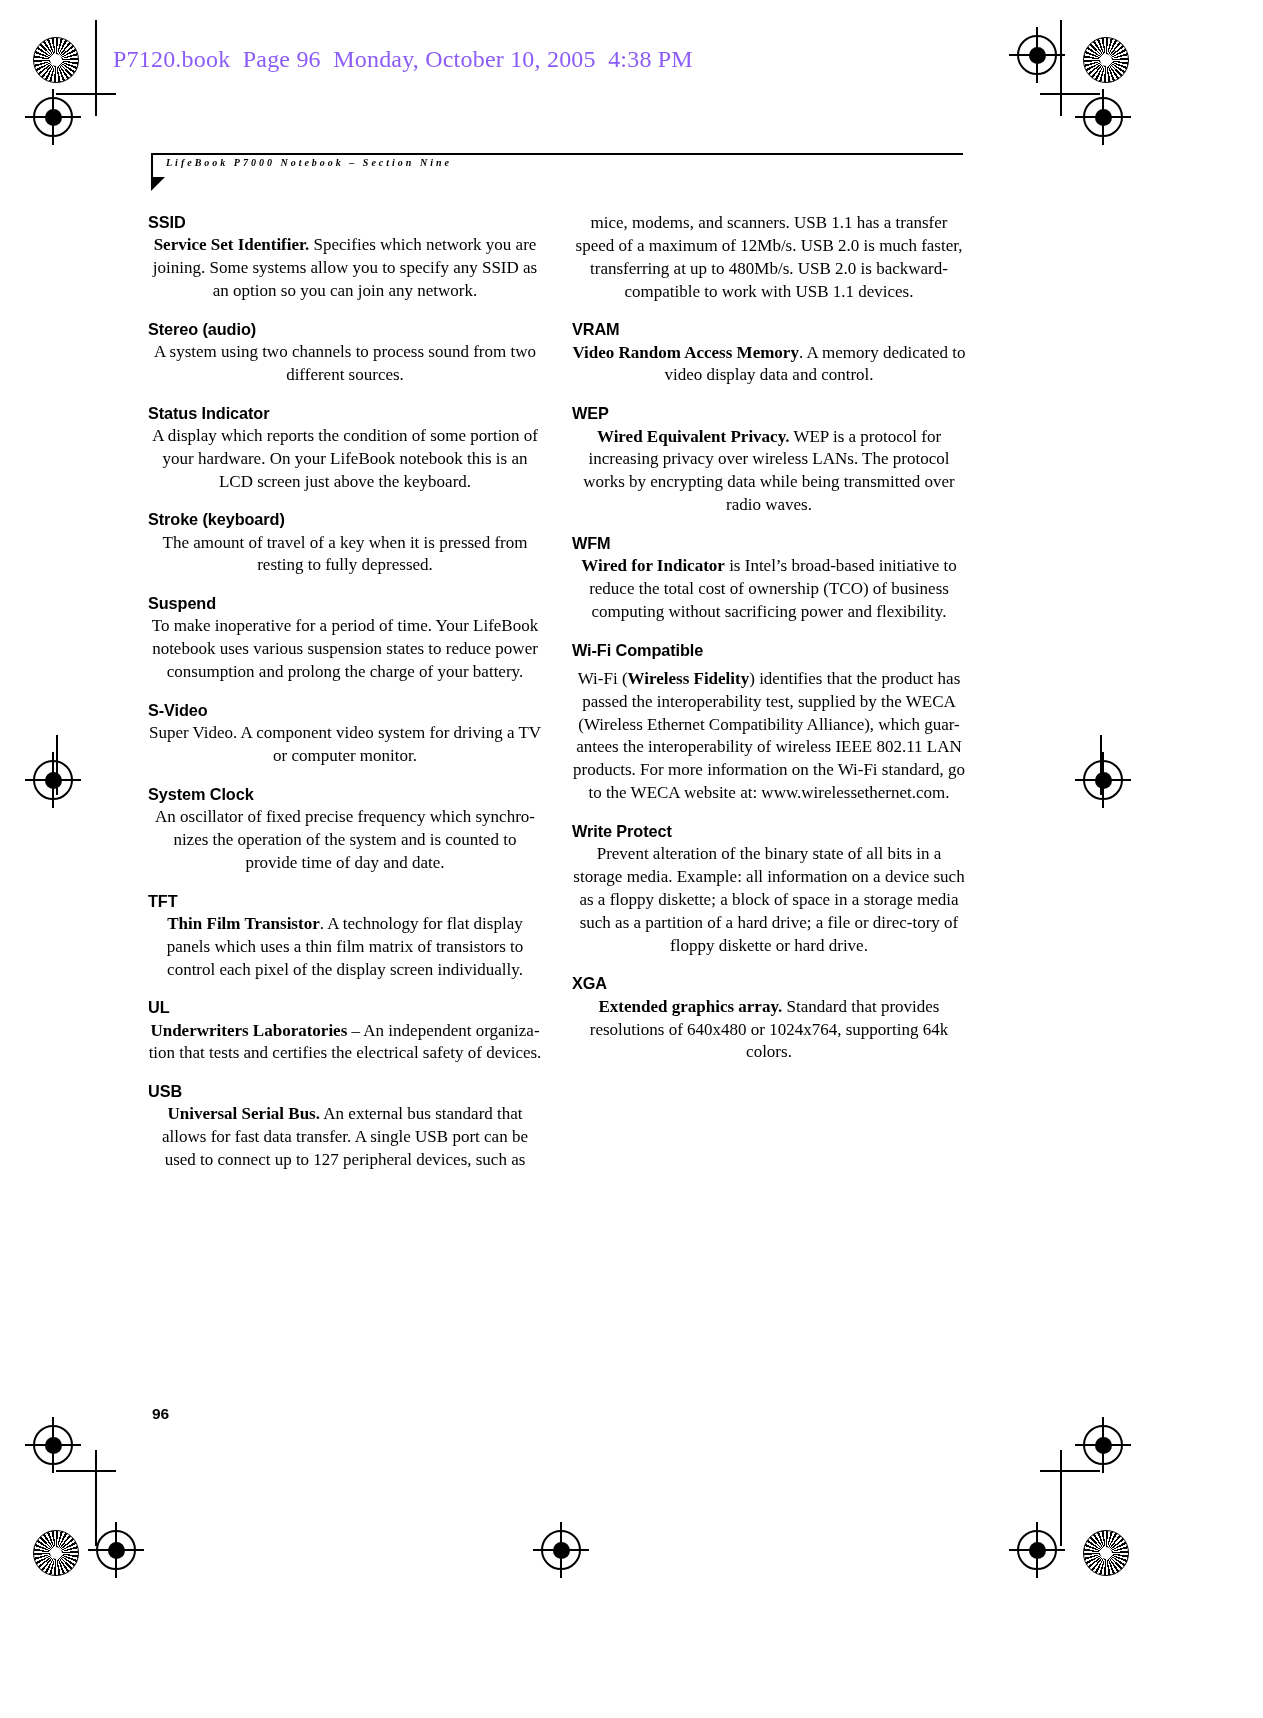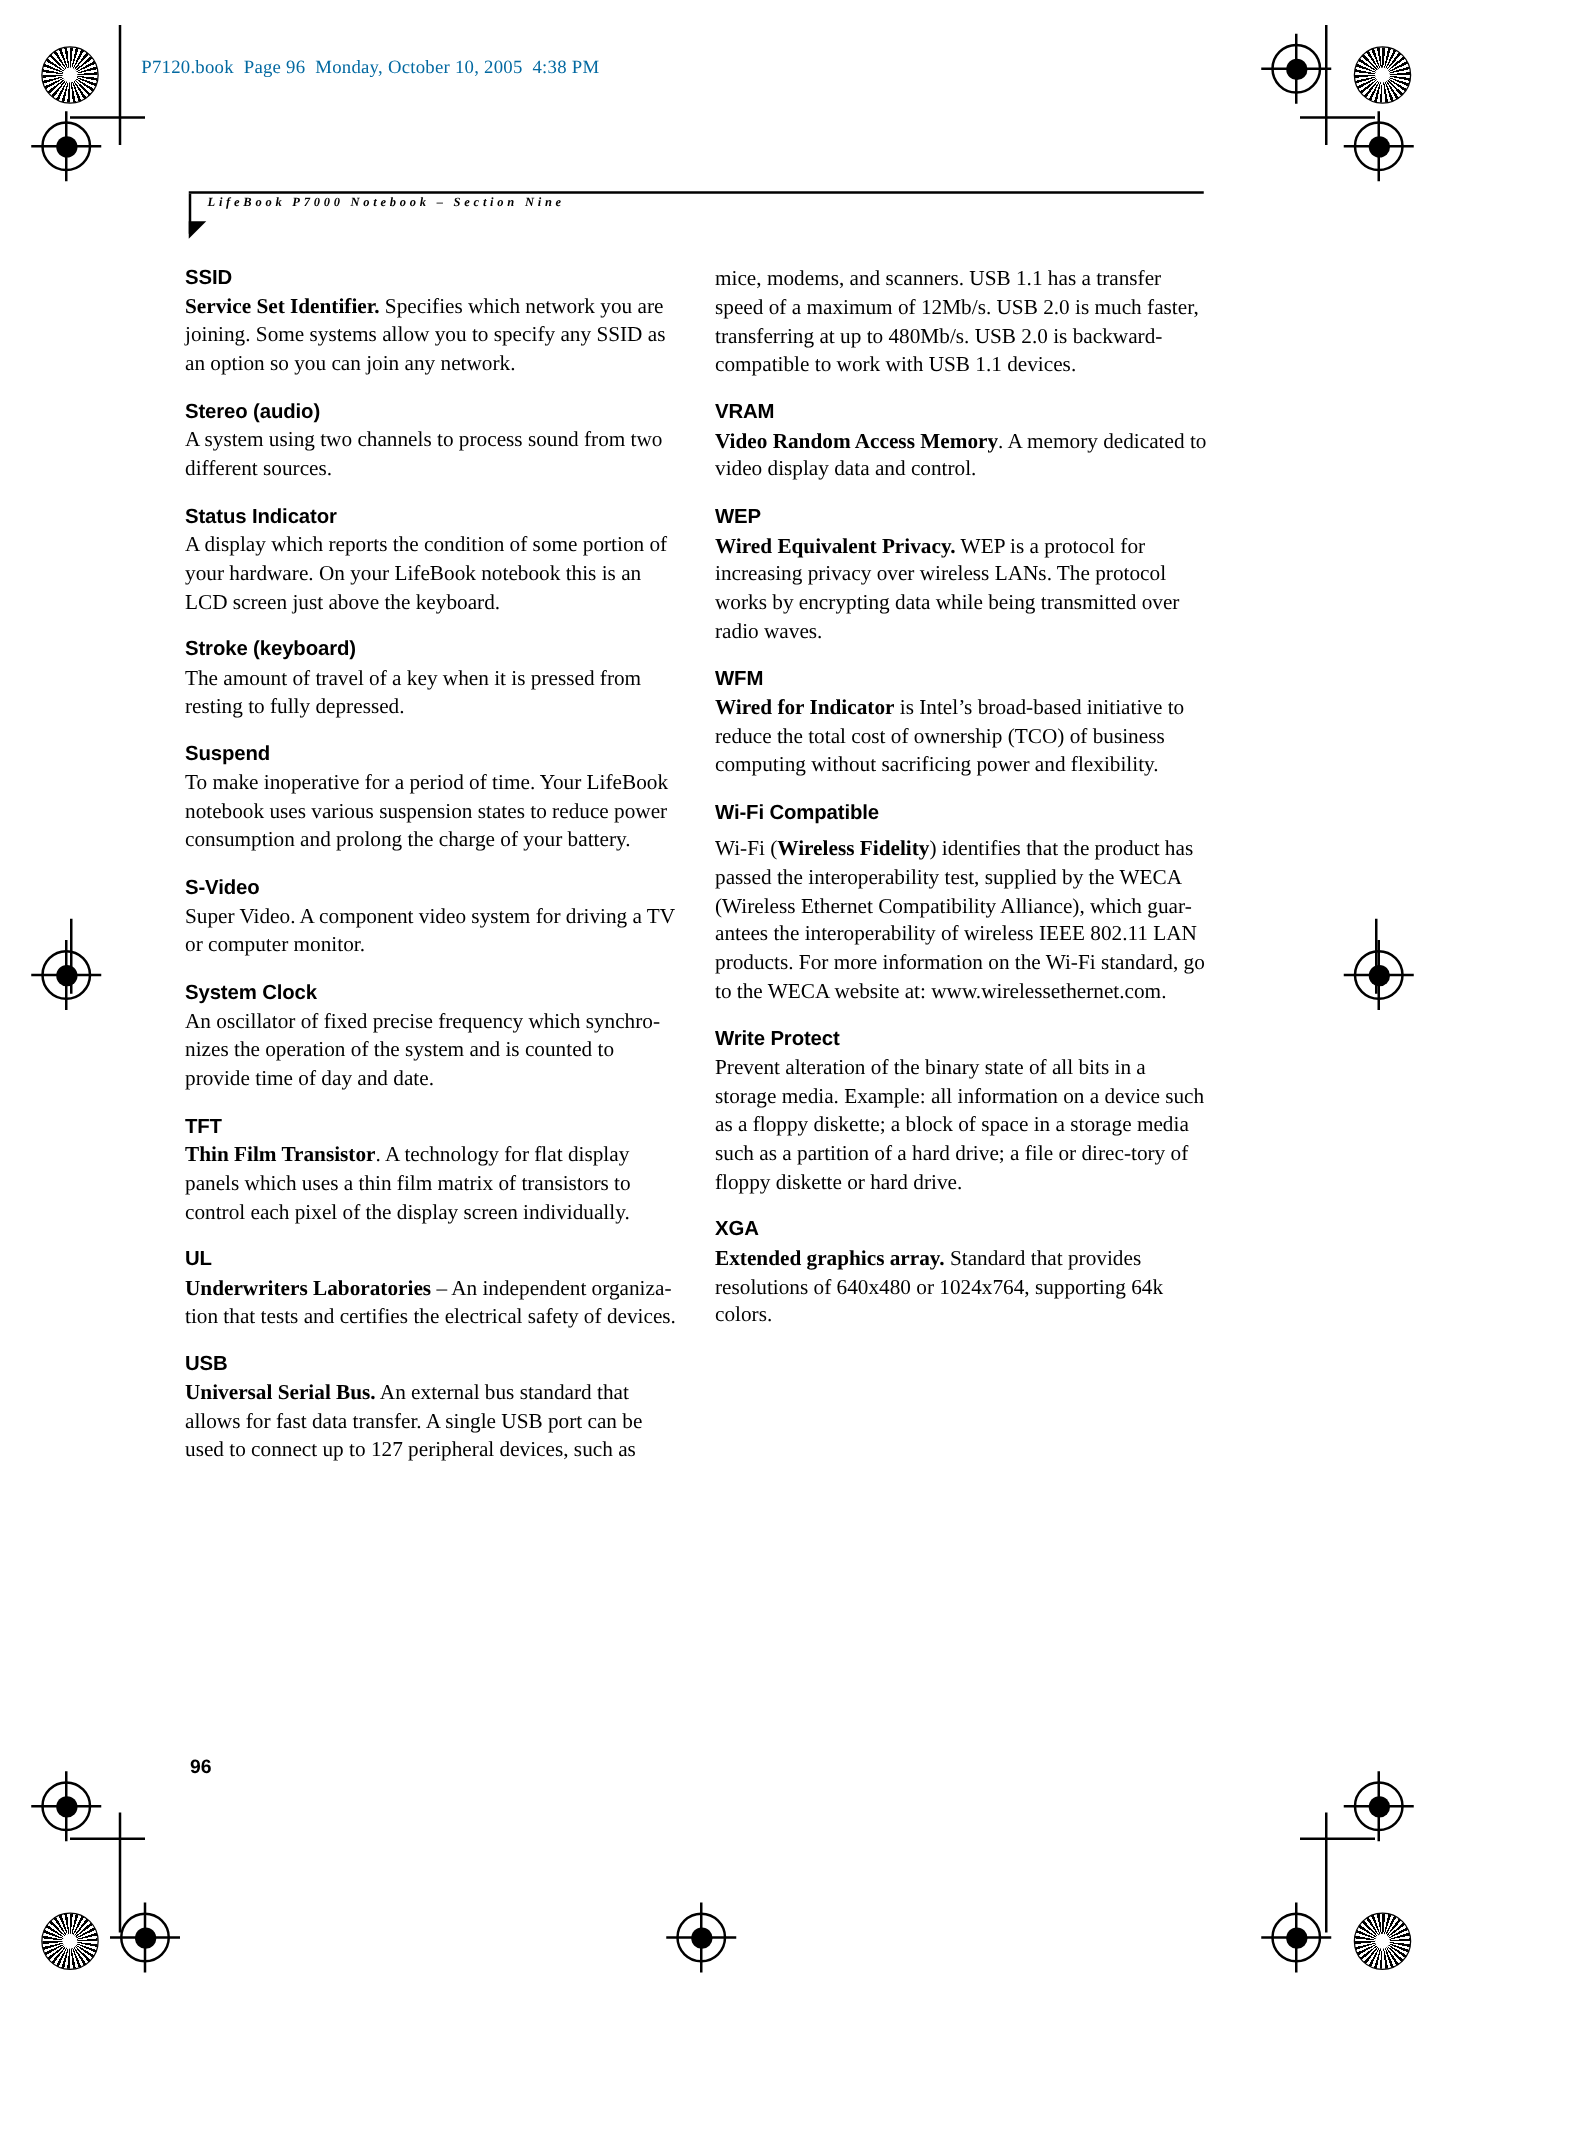--- a/index.html
+++ b/index.html
@@ -67,24 +67,24 @@
   }
   .crop-v { width: 2px; }
   .crop-h { height: 2px; }
 
   
   .slug {
     position: absolute;
     left: 113px;
     top: 46px;
     font-family: "Liberation Serif", serif;
-    font-size: 15px;
+    font-size: 24px;
     letter-spacing: 0.2px;
     white-space: pre;
-    color: #0369a1;
+    color: #8b5cf6;
   }
 
   
   .head-rule {
     position: absolute;
     left: 151px;
     top: 153px;
     width: 812px;
     height: 2px;
     background: #000;
@@ -139,21 +139,21 @@
     font-size: 16.3px;
     line-height: 1.30;
     letter-spacing: -0.1px;
     margin: 0 0 1px 0;
   }
   .def {
     font-family: "Liberation Serif", serif;
     font-size: 17px;
     line-height: 1.345;
     margin: 0;
-    text-align: left;
+    text-align: center;
   }
   .def b { font-weight: bold; }
   .term-gap { margin-bottom: 7px; }
 
   
   .folio {
     position: absolute;
     left: 152px;
     top: 1405px;
     font-family: "Liberation Sans", sans-serif;

